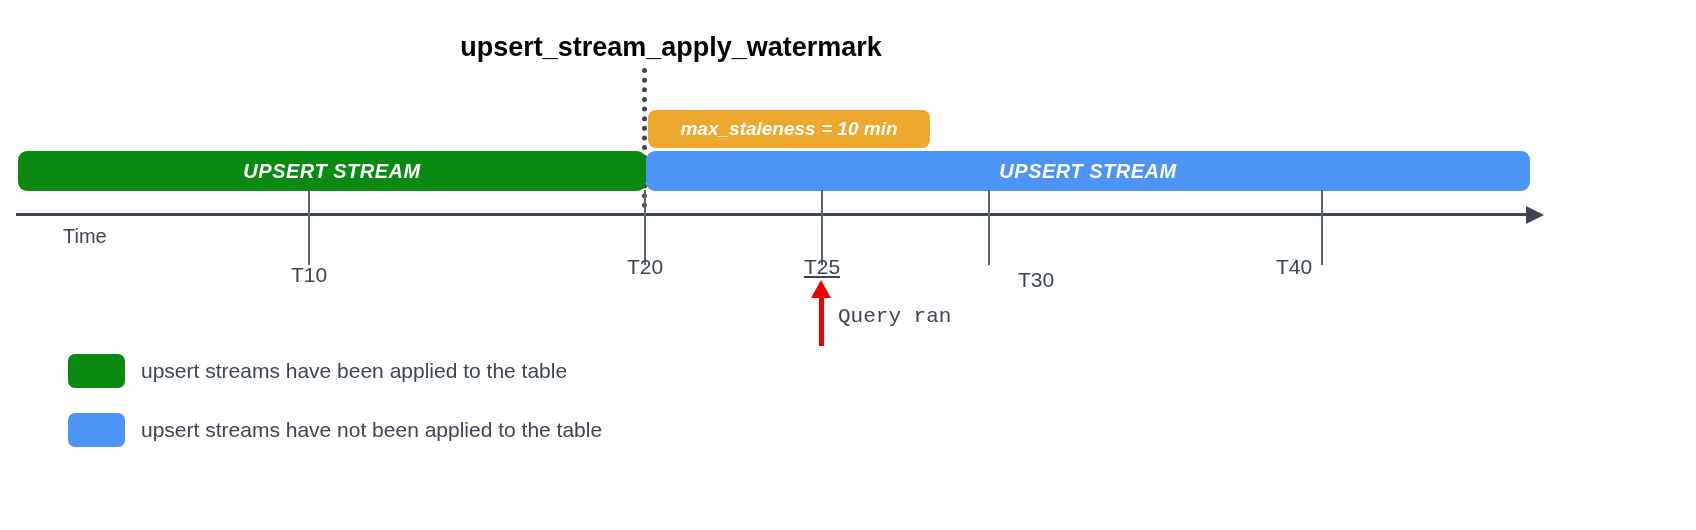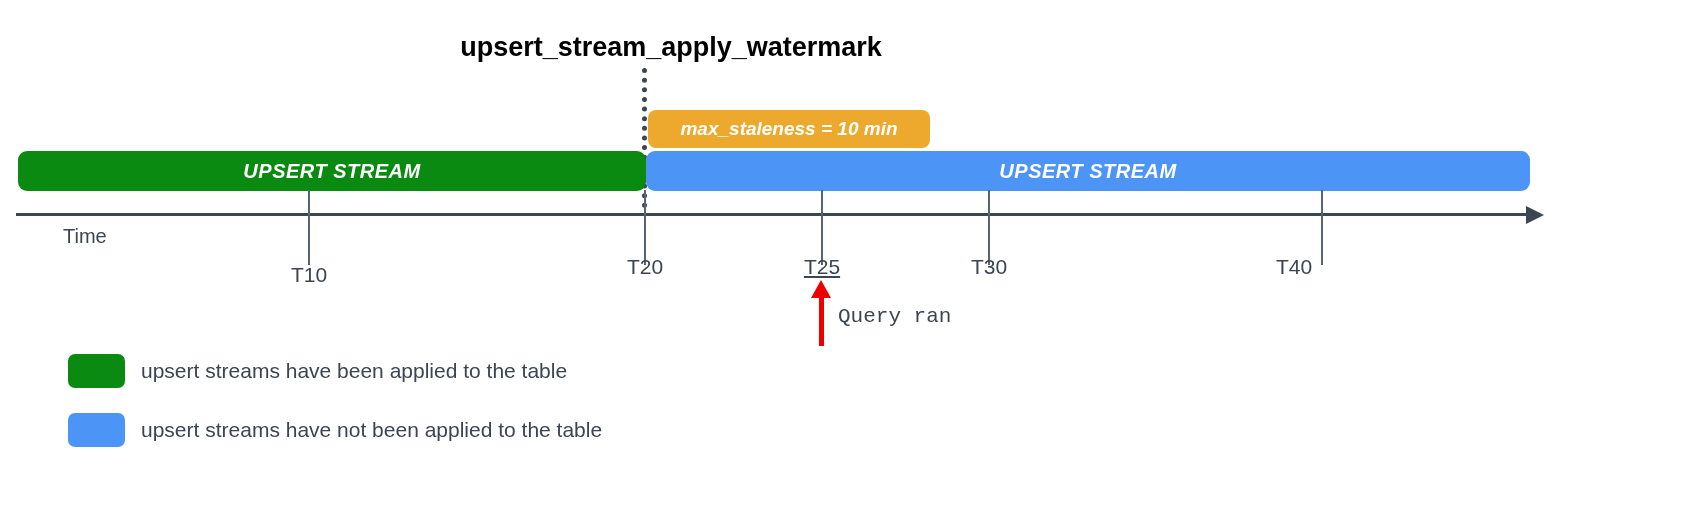--- a/index.html
+++ b/index.html
@@ -217,21 +217,21 @@
   <div id="time-label">Time</div>
 
   <div id="ticks-container">
       <div class="tick" style="left: 308px;"></div>
       <div class="tick-label" style="left: 309px; margin-top: 8px;">T10</div>
       <div class="tick" style="left: 644px;"></div>
       <div class="tick-label" style="left: 645px;">T20</div>
       <div class="tick" style="left: 821px;"></div>
       <div class="tick-label" style="left: 822px; text-decoration: underline;">T25</div>
       <div class="tick" style="left: 988px;"></div>
-      <div class="tick-label" style="left: 989px;">T30</div>
+      <div class="tick-label" style="left: 1036px; margin-top: 13px;">T30</div>
       <div class="tick" style="left: 1321px;"></div>
       <div class="tick-label" style="left: 1294px;">T40</div>
     </div>
 
   <div id="query-arrow-shaft"></div>
   <div id="query-arrow-head"></div>
   <div id="query-label">Query ran</div>
 
   <div class="legend-row" id="legend-row-not-applied">
     <div class="legend-swatch blue"></div>

